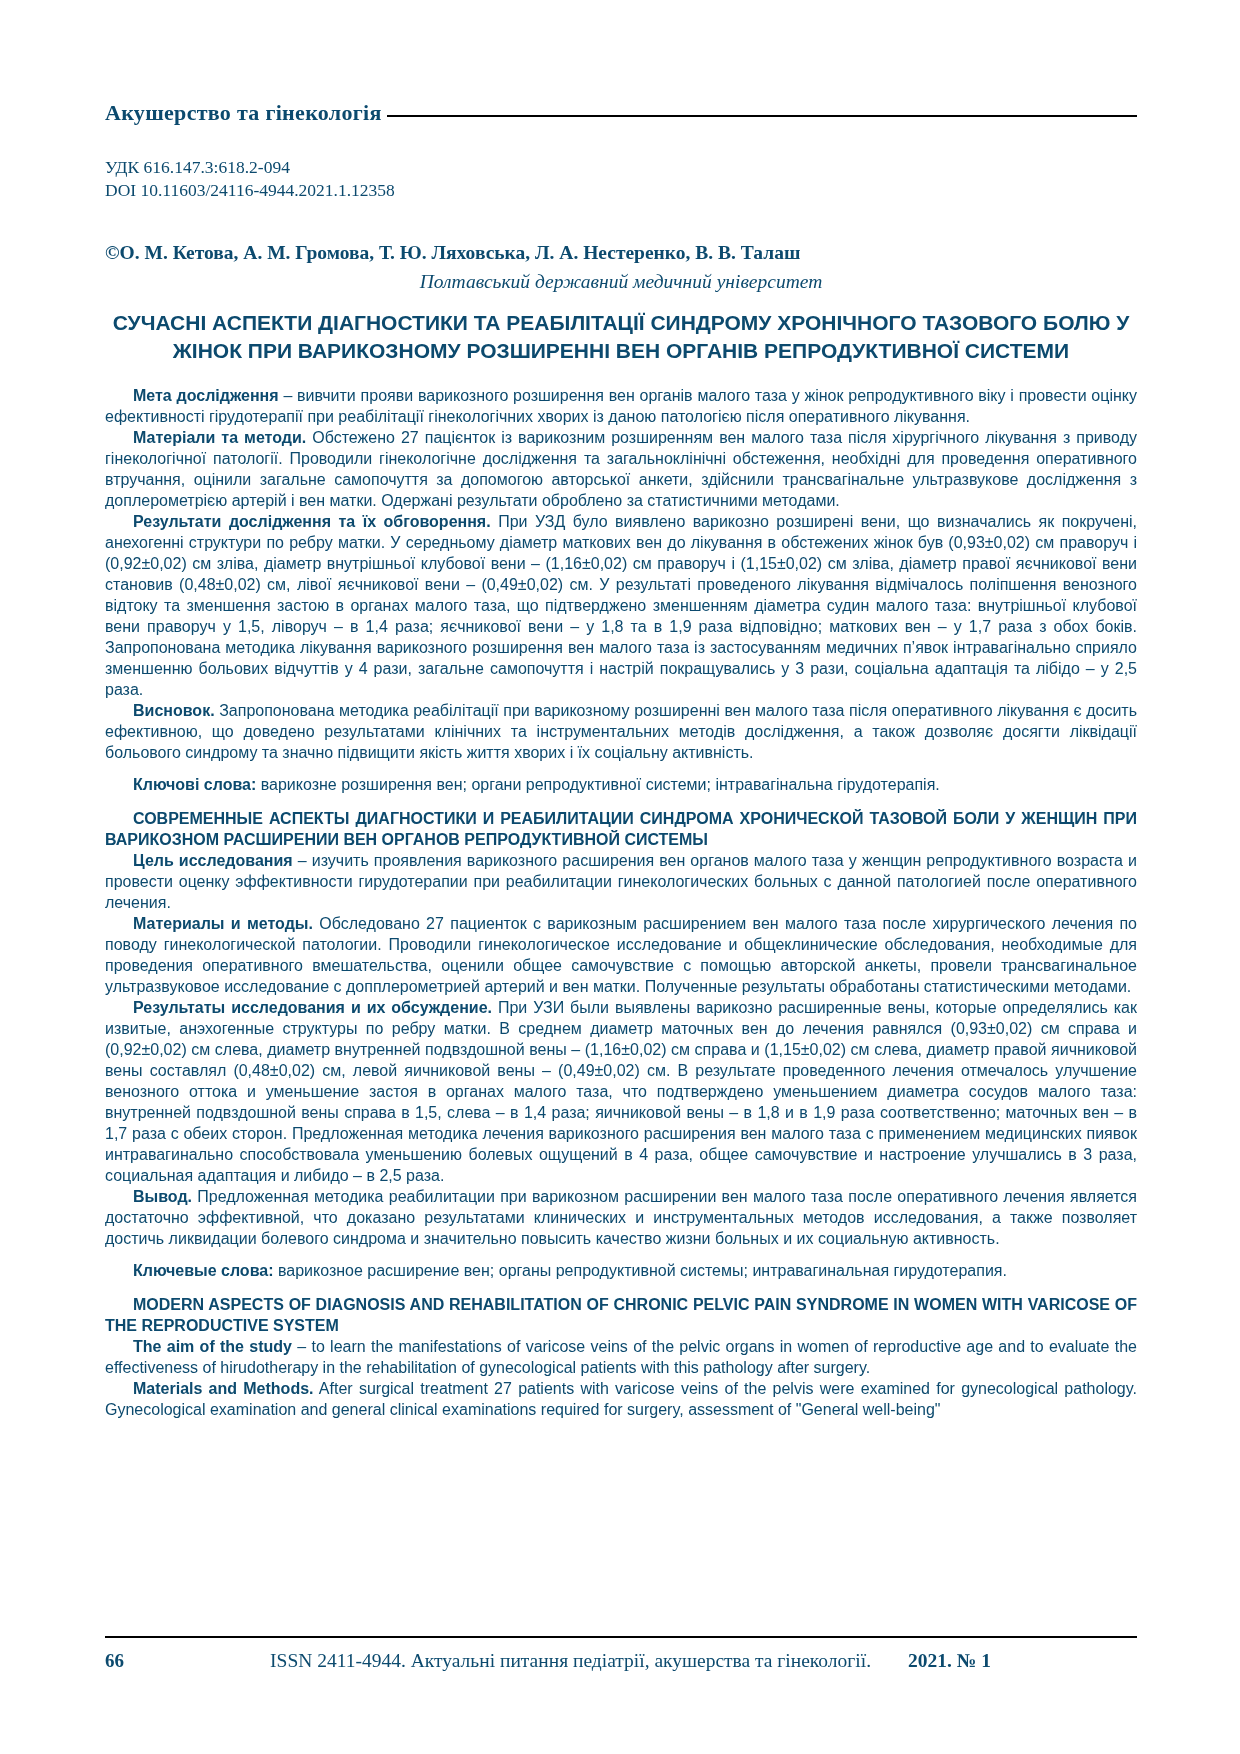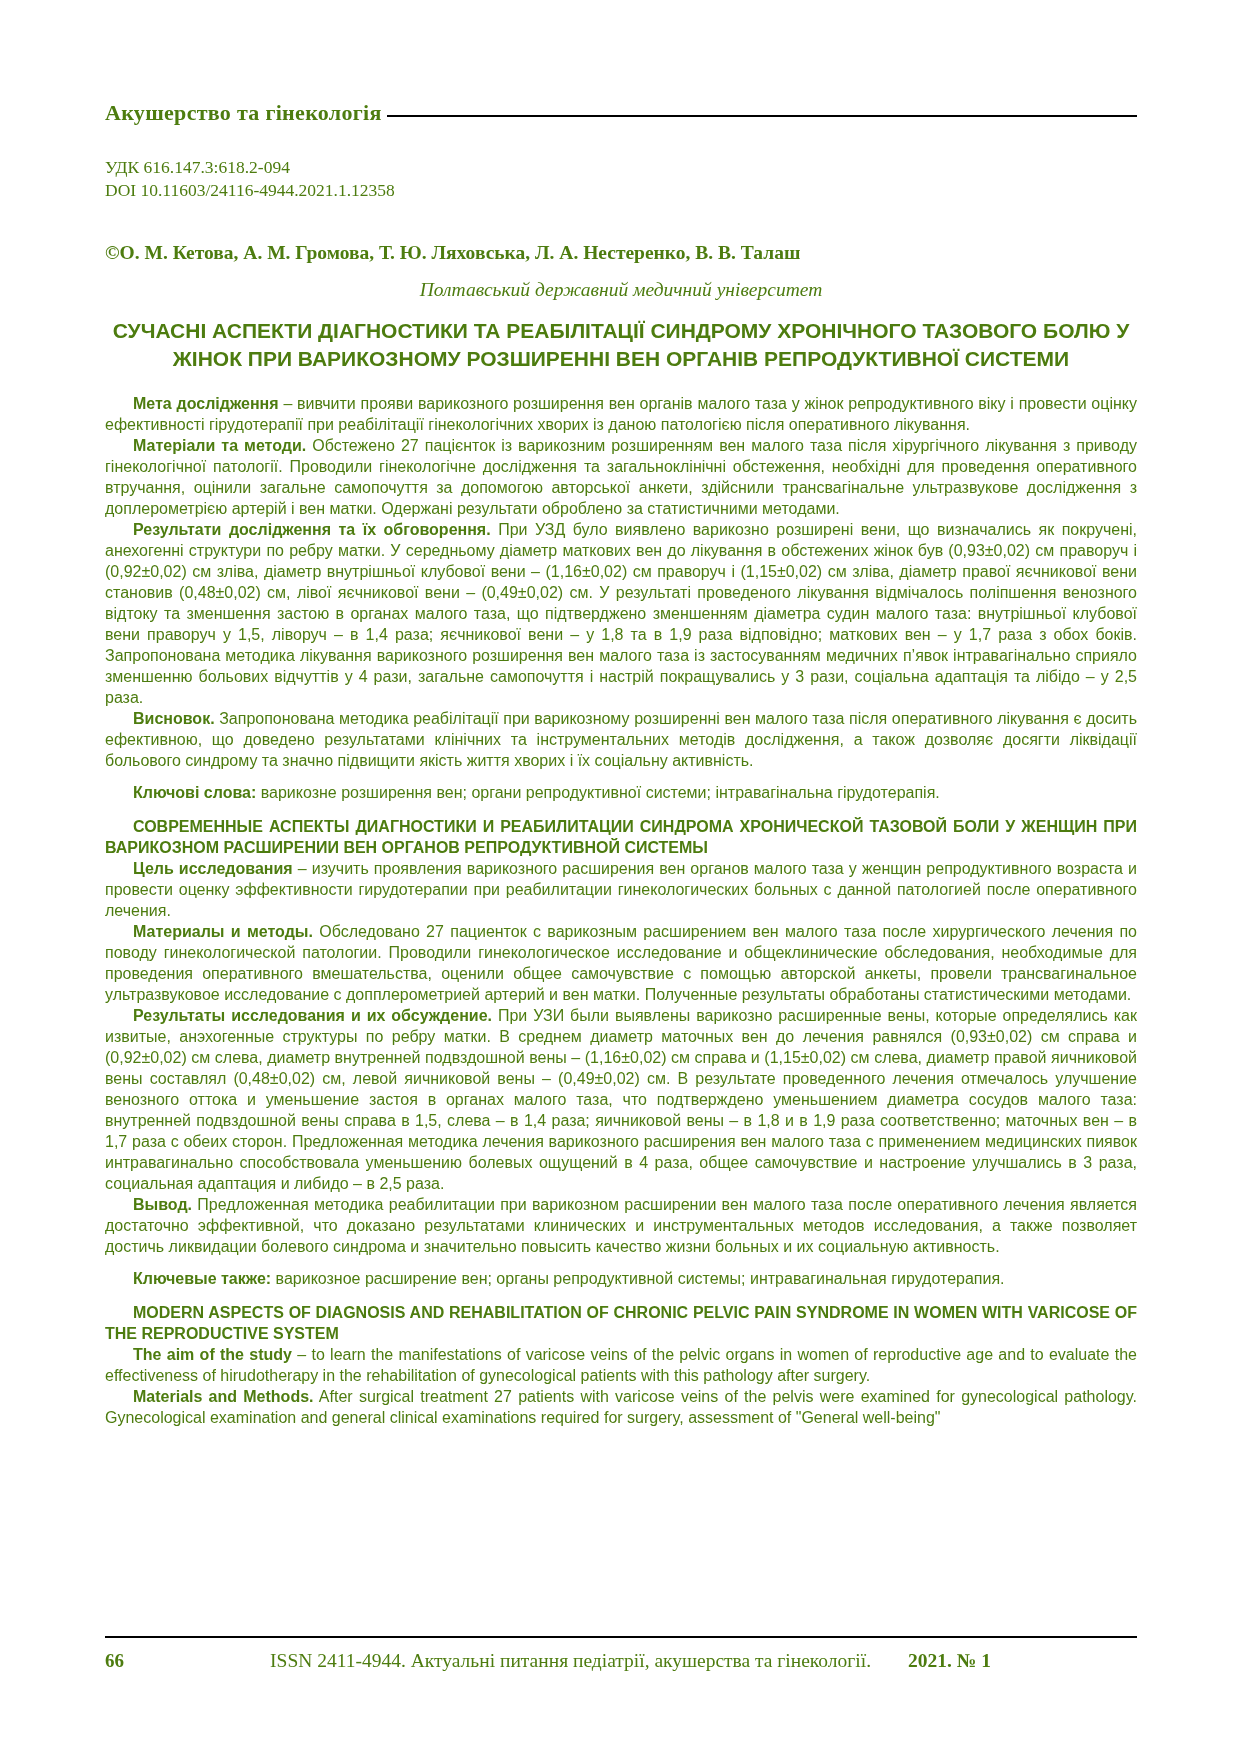--- a/index.html
+++ b/index.html
@@ -2,21 +2,21 @@
 <html lang="uk"><head>
 <meta charset="utf-8">
 <title>Акушерство та гінекологія — стаття</title>
 <style>
   html, body { margin: 0; padding: 0; background: #ffffff; }
   .page {
     position: relative;
     width: 1240px;
     height: 1754px;
     background: #ffffff;
-    color: #4d7c0f;
+    color: #0c4a6e;
     overflow: hidden;
     font-family: "Liberation Sans", sans-serif;
   }
   .content {
     position: absolute;
     left: 105px;
     top: 100px;
     width: 1032px;
   }
   
@@ -43,21 +43,21 @@
     line-height: 23px;
   }
   
   .authors {
     margin-top: 40px;
     font-family: "Liberation Serif", serif;
     font-weight: 700;
     font-size: 19.5px;
   }
   .affil {
-    margin-top: 15px;
+    margin-top: 7px;
     text-align: center;
     font-family: "Liberation Serif", serif;
     font-style: italic;
     font-size: 19.5px;
   }
   .title {
     margin: 16px 0 0 0;
     text-align: center;
     font-family: "Liberation Sans", sans-serif;
     font-weight: 700;
@@ -138,21 +138,21 @@
         <p class="para"><strong class="lead">Висновок.</strong><span> Запропонована методика реабілітації при варикозному розширенні вен малого таза після оперативного лікування є досить ефективною, що доведено результатами клінічних та інструментальних методів дослідження, а також дозволяє досягти ліквідації больового синдрому та значно підвищити якість життя хворих і їх соціальну активність.</span></p>
         <p class="para kw"><strong class="lead">Ключові слова:</strong><span> варикозне розширення вен; органи репродуктивної системи; інтравагінальна гірудотерапія.</span></p>
       </section>
 
       <section>
         <p class="block-title">СОВРЕМЕННЫЕ АСПЕКТЫ ДИАГНОСТИКИ И РЕАБИЛИТАЦИИ СИНДРОМА ХРОНИЧЕСКОЙ ТАЗОВОЙ БОЛИ У ЖЕНЩИН ПРИ ВАРИКОЗНОМ РАСШИРЕНИИ ВЕН ОРГАНОВ РЕПРОДУКТИВНОЙ СИСТЕМЫ</p>
         <p class="para"><strong class="lead">Цель исследования</strong><span> – изучить проявления варикозного расширения вен органов малого таза у женщин репродуктивного возраста и провести оценку эффективности гирудотерапии при реабилитации гинекологических больных с данной патологией после оперативного лечения.</span></p>
         <p class="para"><strong class="lead">Материалы и методы.</strong><span> Обследовано 27 пациенток с варикозным расширением вен малого таза после хирургического лечения по поводу гинекологической патологии. Проводили гинекологическое исследование и общеклинические обследования, необходимые для проведения оперативного вмешательства, оценили общее самочувствие с помощью авторской анкеты, провели трансвагинальное ультразвуковое исследование с допплерометрией артерий и вен матки. Полученные результаты обработаны статистическими методами.</span></p>
         <p class="para"><strong class="lead">Результаты исследования и их обсуждение.</strong><span> При УЗИ были выявлены варикозно расширенные вены, которые определялись как извитые, анэхогенные структуры по ребру матки. В среднем диаметр маточных вен до лечения равнялся (0,93±0,02) см справа и (0,92±0,02) см слева, диаметр внутренней подвздошной вены – (1,16±0,02) см справа и (1,15±0,02) см слева, диаметр правой яичниковой вены составлял (0,48±0,02) см, левой яичниковой вены – (0,49±0,02) см. В результате проведенного лечения отмечалось улучшение венозного оттока и уменьшение застоя в органах малого таза, что подтверждено уменьшением диаметра сосудов малого таза: внутренней подвздошной вены справа в 1,5, слева – в 1,4 раза; яичниковой вены – в 1,8 и в 1,9 раза соответственно; маточных вен – в 1,7 раза с обеих сторон. Предложенная методика лечения варикозного расширения вен малого таза с применением медицинских пиявок интравагинально способствовала уменьшению болевых ощущений в 4 раза, общее самочувствие и настроение улучшались в 3 раза, социальная адаптация и либидо – в 2,5 раза.</span></p>
         <p class="para"><strong class="lead">Вывод.</strong><span> Предложенная методика реабилитации при варикозном расширении вен малого таза после оперативного лечения является достаточно эффективной, что доказано результатами клинических и инструментальных методов исследования, а также позволяет достичь ликвидации болевого синдрома и значительно повысить качество жизни больных и их социальную активность.</span></p>
-        <p class="para kw"><strong class="lead">Ключевые также:</strong><span> варикозное расширение вен; органы репродуктивной системы; интравагинальная гирудотерапия.</span></p>
+        <p class="para kw"><strong class="lead">Ключевые слова:</strong><span> варикозное расширение вен; органы репродуктивной системы; интравагинальная гирудотерапия.</span></p>
       </section>
 
       <section>
         <p class="block-title">MODERN ASPECTS OF DIAGNOSIS AND REHABILITATION OF CHRONIC PELVIC PAIN SYNDROME IN WOMEN WITH VARICOSE OF THE REPRODUCTIVE SYSTEM</p>
         <p class="para"><strong class="lead">The aim of the study</strong><span> – to learn the manifestations of varicose veins of the pelvic organs in women of reproductive age and to evaluate the effectiveness of hirudotherapy in the rehabilitation of gynecological patients with this pathology after surgery.</span></p>
         <p class="para"><strong class="lead">Materials and Methods.</strong><span> After surgical treatment 27 patients with varicose veins of the pelvis were examined for gynecological pathology. Gynecological examination and general clinical examinations required for surgery, assessment of "General well-being"</span></p>
       </section>
 
     </div>
   </div>

